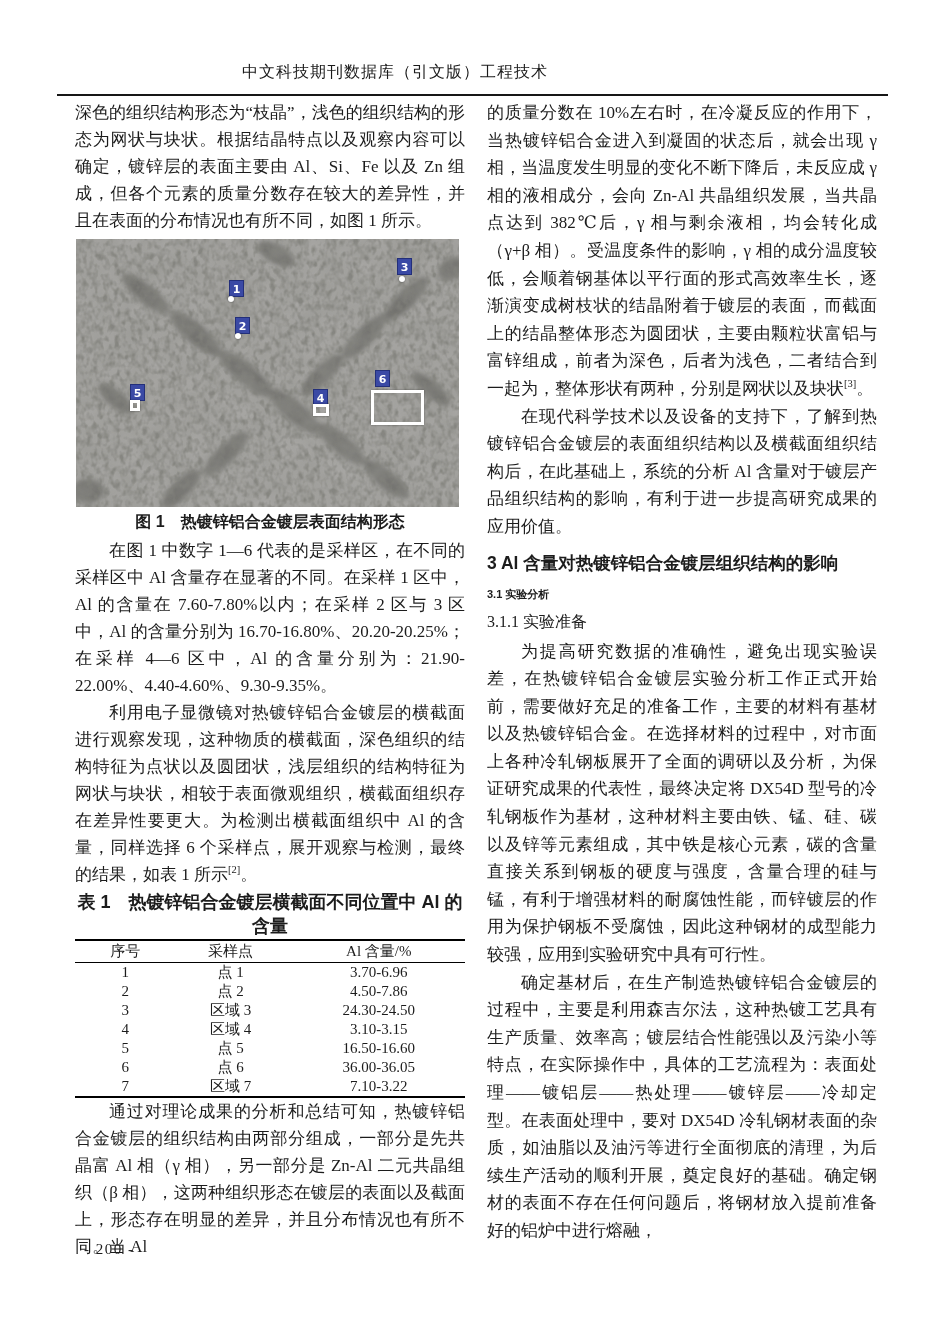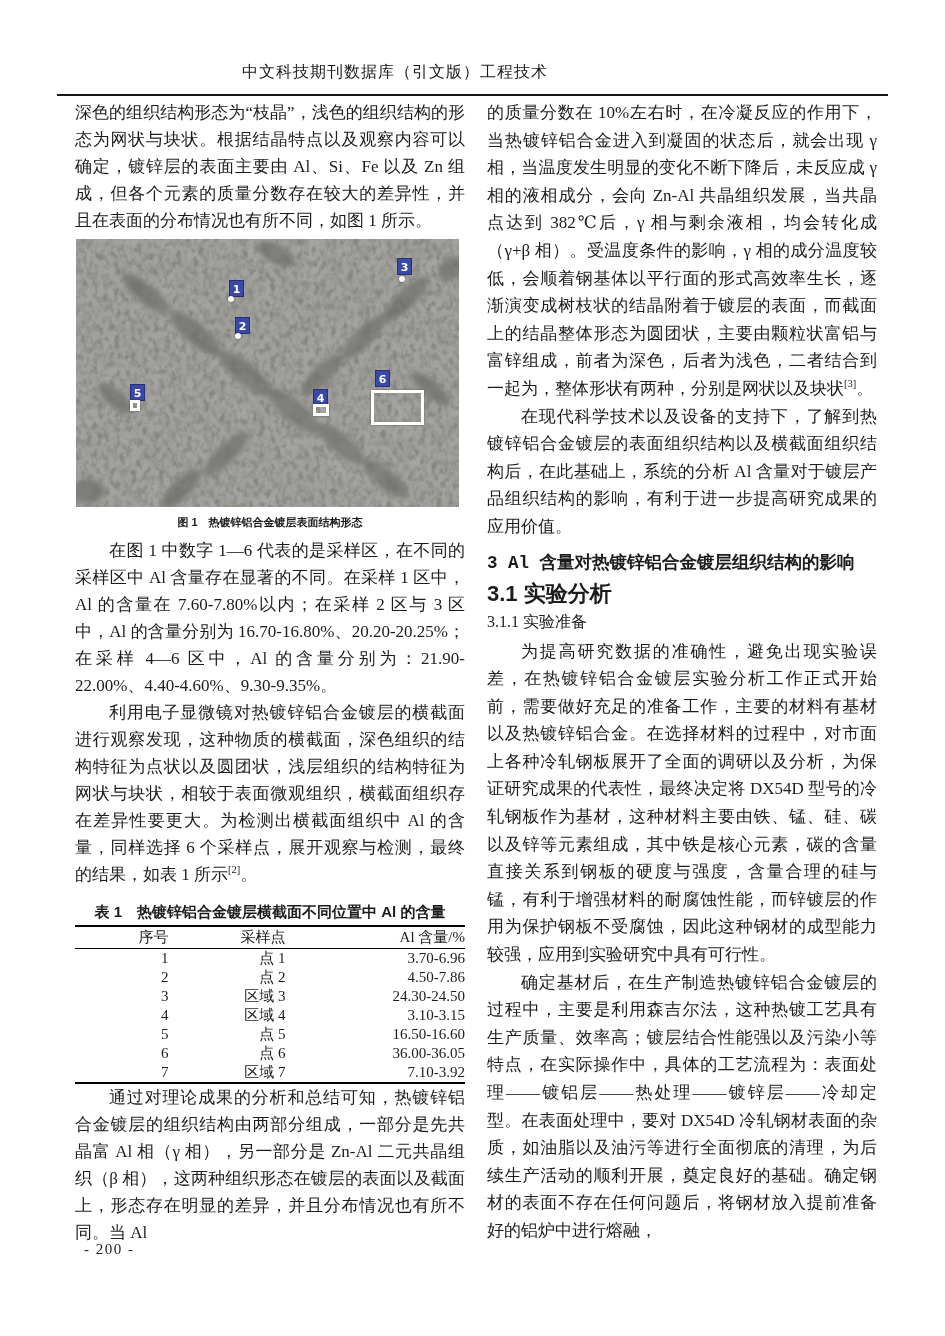--- a/index.html
+++ b/index.html
@@ -19,51 +19,51 @@
   .col-right{left:487px;line-height:27.6px;}
   .col p{margin:0;text-indent:2em;}
   .col p.cont{text-indent:0;}
   sup.ref{font-size:10.5px;line-height:0;}
 
   figure{margin:5px 0 2px 0;}
   .micro{position:relative;width:383px;height:268px;margin-left:1px;background:#a6a5a2;overflow:hidden;}
   .micro svg{display:block;}
   figcaption{
     text-align:center;font-family:"Liberation Sans","DejaVu Sans",sans-serif;
-    font-weight:bold;font-size:11px;line-height:26px;margin-top:2px;
+    font-weight:bold;font-size:16px;line-height:26px;margin-top:2px;
   }
   .mk-label{
     position:absolute;width:15px;height:17px;background:#3a49a5;border:1px solid #232f7a;
     color:#fff;font:bold 11px/17px "DejaVu Sans",sans-serif;text-align:center;box-sizing:border-box;
   }
   .mk-dot{position:absolute;width:6px;height:6px;border-radius:50%;background:#fff;box-shadow:0 0 2px rgba(0,0,0,.55);}
   .mk-rect{position:absolute;border:3px solid #fff;box-shadow:0 0 2px rgba(0,0,0,.4);box-sizing:border-box;}
 
   .tbl-title{
     text-align:center;font-family:"Liberation Sans","DejaVu Sans",sans-serif;
-    font-weight:bold;font-size:15px;line-height:24px;margin-top:12px;
+    font-weight:bold;font-size:18px;line-height:24px;margin-top:2px;
   }
   table.al{
     width:100%;border-collapse:collapse;font-size:15px;
     border-top:2px solid #000;border-bottom:2px solid #000;margin-top:1px;
   }
   table.al th,table.al td{
-    font-weight:normal;text-align:right;padding:0 0 0 7px;line-height:19px;white-space:nowrap;
+    font-weight:normal;text-align:center;padding:0 0 0 7px;line-height:19px;white-space:nowrap;
   }
   table.al thead tr{border-bottom:1.5px solid #000;}
   table.al th{line-height:21px;}
   table.al col.c1{width:24%;} table.al col.c2{width:30%;} table.al col.c3{width:46%;}
 
   h2.sec{
-    font-family:Liberation Mono, monospace;font-weight:bold;
+    font-family:Liberation Sans, sans-serif;font-weight:bold;
     font-size:17.5px;line-height:26px;margin:9px 0 5px 0;text-align:left;
   }
   h3.sub{
     font-family:"Liberation Sans","DejaVu Sans",sans-serif;font-weight:bold;
-    font-size:22px;line-height:24px;margin:6px 0 5px 0;text-align:left;
+    font-size:11px;line-height:24px;margin:6px 0 5px 0;text-align:left;
   }
   h4.subsub{
     font-weight:normal;font-size:16px;line-height:22px;margin:4px 0 5px 0;
     text-align:left;font-family:"Liberation Serif","DejaVu Serif",serif;
   }
   .page-num{position:absolute;left:84px;top:1241px;font-size:15px;letter-spacing:1.5px;}
 </style>
 </head>
 <body>
 
@@ -171,21 +171,21 @@
           <td>16.50-16.60</td>
         </tr>
         <tr>
           <td>6</td>
           <td>点 6</td>
           <td>36.00-36.05</td>
         </tr>
         <tr>
           <td>7</td>
           <td>区域 7</td>
-          <td>7.10-3.92</td>
+          <td>7.10-3.22</td>
         </tr>
       </tbody>
   </table>
 
   <p>通过对理论成果的分析和总结可知，热镀锌铝合金镀层的组织结构由两部分组成，一部分是先共晶富 Al 相（γ 相），另一部分是 Zn-Al 二元共晶组织（β 相），这两种组织形态在镀层的表面以及截面上，形态存在明显的差异，并且分布情况也有所不同。当 Al</p>
 </div>
 
 <div class="col col-right">
   <p class="cont"><span>的质量分数在 10%左右时，在冷凝反应的作用下，当热镀锌铝合金进入到凝固的状态后，就会出现 γ 相，当温度发生明显的变化不断下降后，未反应成 γ 相的液相成分，会向 Zn-Al 共晶组织发展，当共晶点达到 382℃后，γ 相与剩余液相，均会转化成（γ+β 相）。受温度条件的影响，γ 相的成分温度较低，会顺着钢基体以平行面的形式高效率生长，逐渐演变成树枝状的结晶附着于镀层的表面，而截面上的结晶整体形态为圆团状，主要由颗粒状富铝与富锌组成，前者为深色，后者为浅色，二者结合到一起为，整体形状有两种，分别是网状以及块状</span><sup class="ref">[3]</sup><span>。</span></p>
   <p>在现代科学技术以及设备的支持下，了解到热镀锌铝合金镀层的表面组织结构以及横截面组织结构后，在此基础上，系统的分析 Al 含量对于镀层产品组织结构的影响，有利于进一步提高研究成果的应用价值。</p>

